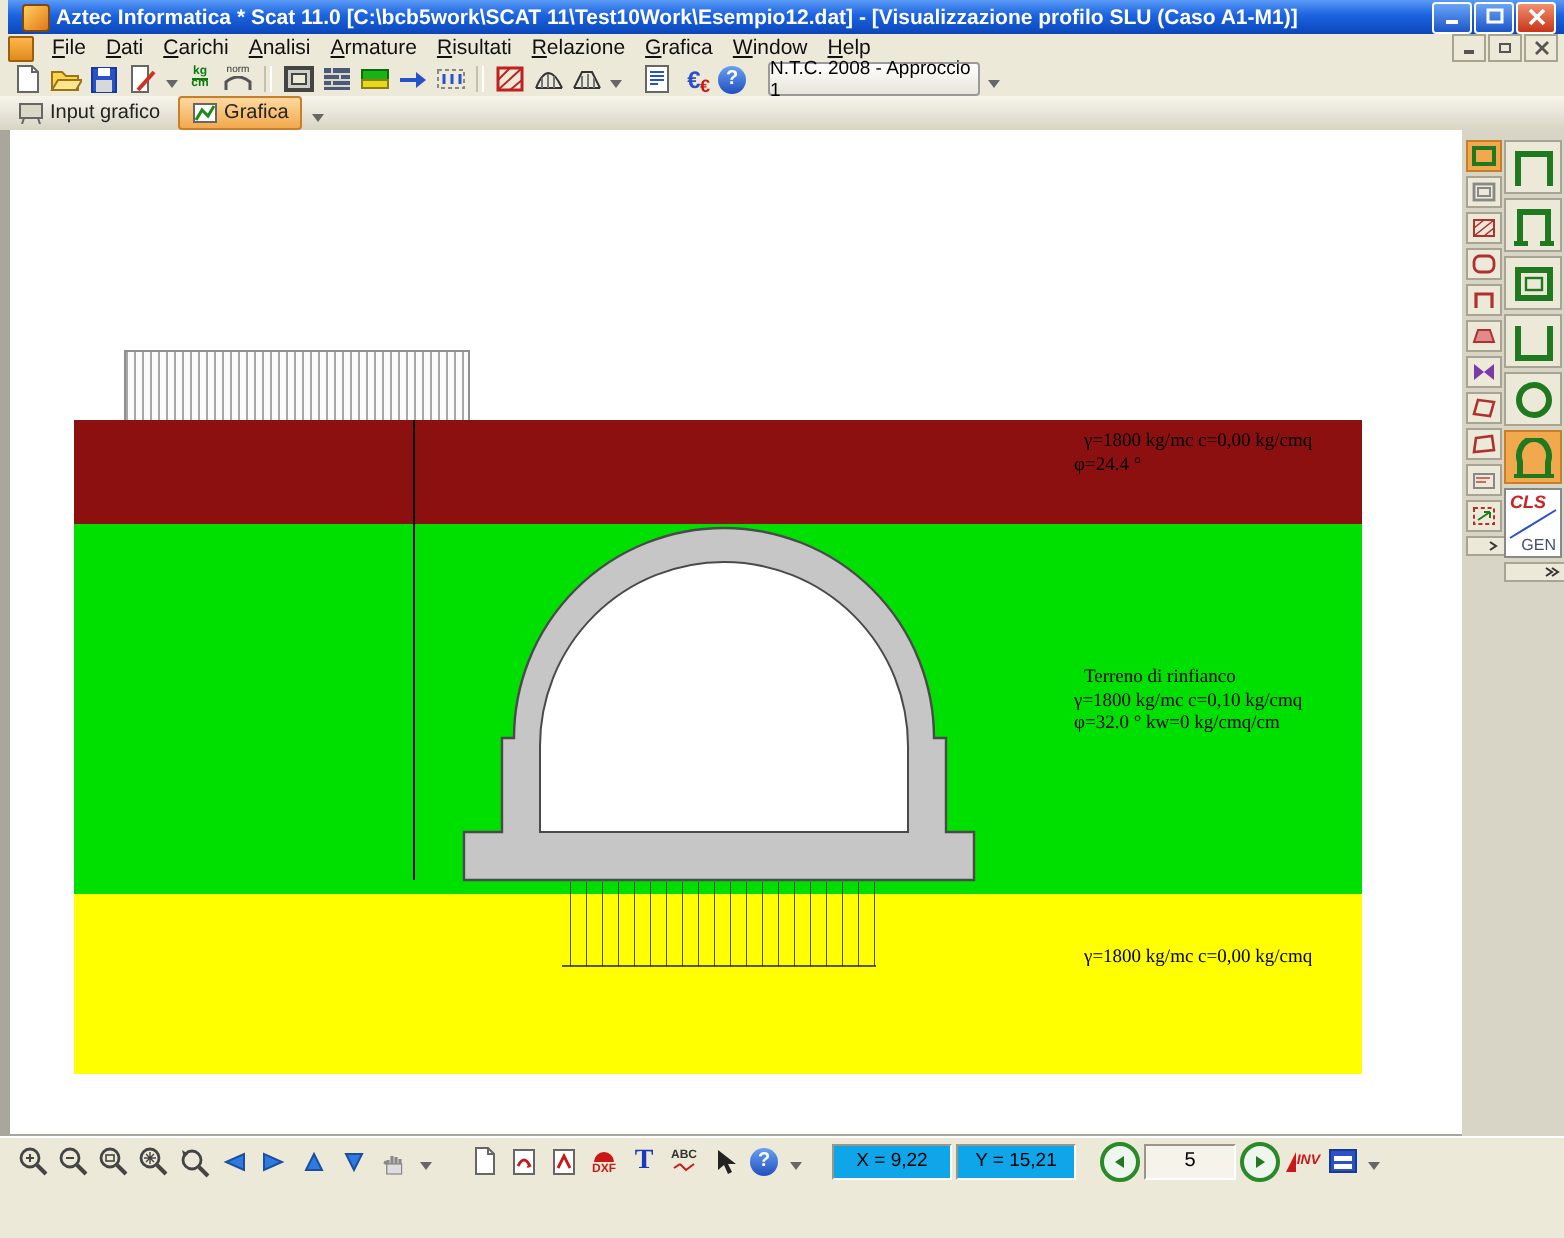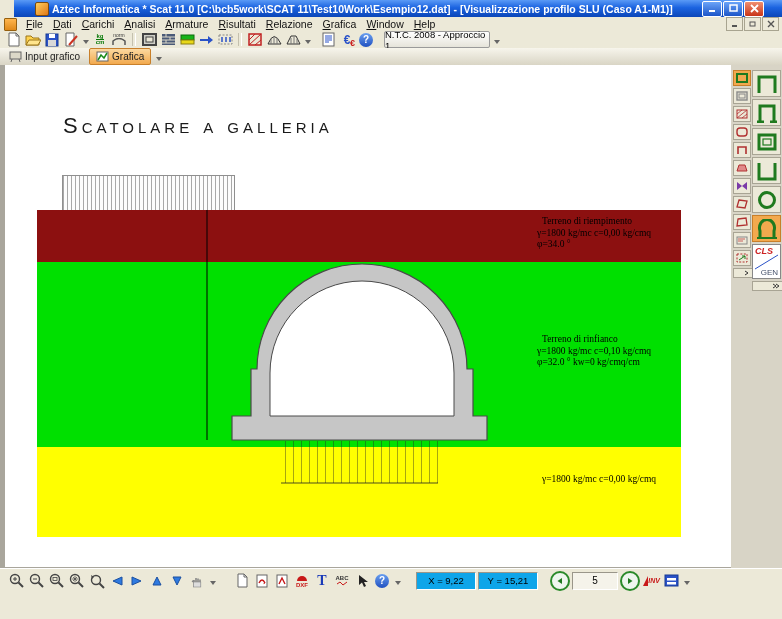--- a/index.html
+++ b/index.html
@@ -1,22 +1,22 @@
 <!DOCTYPE html>
 <html><head>
 <meta charset="utf-8">
 <style>
   html,body{margin:0;padding:0;}
   .app{position:relative;width:782px;height:619px;background:#ece9d8;
        font-family:"Liberation Sans",sans-serif;overflow:hidden;-webkit-font-smoothing:antialiased;}
 
   
-  .titlebar{position:absolute;top:0;left:14px;right:0;height:17px;
+  .titlebar{position:absolute;top:0;left:4px;right:0;height:17px;
     background:linear-gradient(180deg,#5a9af6 0%,#1b63e0 45%,#0b46b8 100%);
-    display:flex;align-items:center;padding:0 18px;}
+    display:flex;align-items:center;padding:0 4px;}
   .app-icon{width:12px;height:12px;margin:0 3px;background:linear-gradient(135deg,#ffcf5e,#e07818);
     border:1px solid #7a4a10;border-radius:2px;}
   .title-text{flex:1;color:#fff;font-size:10.5px;font-weight:bold;white-space:nowrap;overflow:hidden;}
   .win-btn{width:18px;height:14px;margin-left:1px;border:1px solid #fff;border-radius:2px;
     display:flex;align-items:center;justify-content:center;}
   .win-btn.minb,.win-btn.maxb{background:linear-gradient(#6aa4f8,#1c55c8);}
   .win-btn.closeb{background:linear-gradient(#f09070,#c83418);}
 
   
   .menubar{position:absolute;top:17px;left:0;right:0;height:14px;background:#ece9d8;
@@ -296,32 +296,30 @@
         </svg>
       <span>Grafica</span>
       </span>
     <span class="chev">
         <i></i>
       </span>
   </div>
 
   <div class="workspace">
     <div class="canvas">
-      <div class="drawing-title">Scatolare a galleria</div>
 
       <div class="load-block"></div>
 
       <div class="band red"></div>
       <div class="band green"></div>
       <div class="band yellow"></div>
 
       <div class="soil-label" style="top:151px">
-        <div>Terreno di riempimento</div>
         <div>γ=1800 kg/mc c=0,00 kg/cmq</div>
-        <div>φ=34.0 °</div>
+        <div>φ=24.4 °</div>
       </div>
       <div class="soil-label" style="top:269px">
         <div>Terreno di rinfianco</div>
         <div>γ=1800 kg/mc c=0,10 kg/cmq</div>
         <div>φ=32.0 °  kw=0 kg/cmq/cm</div>
       </div>
       <div class="soil-label" style="top:409px">
         <div>γ=1800 kg/mc c=0,00 kg/cmq</div>
       </div>
 

